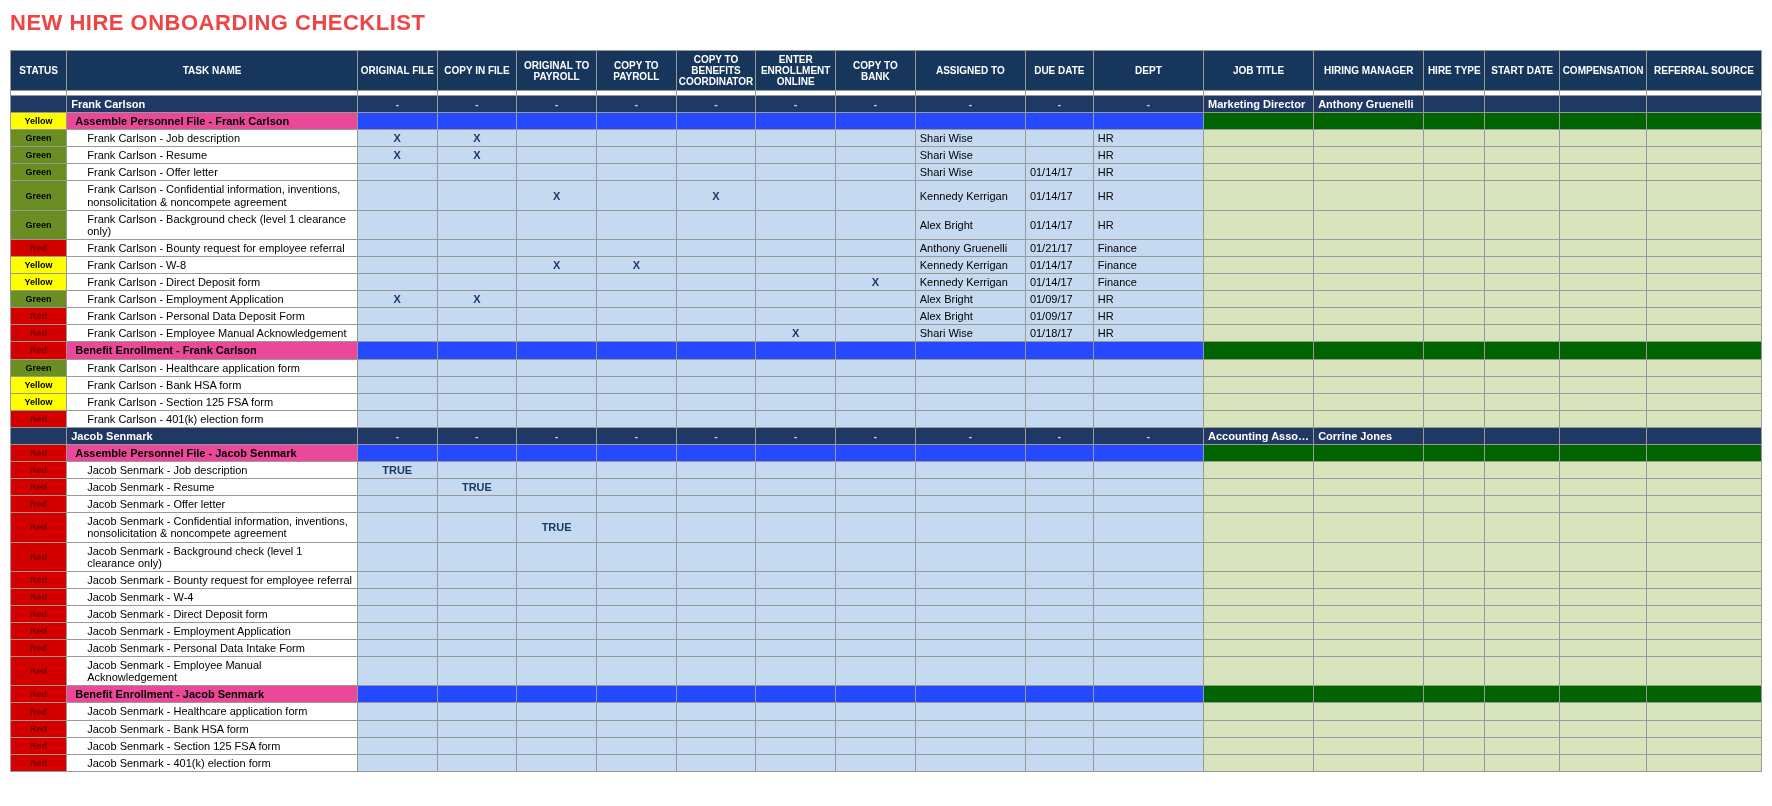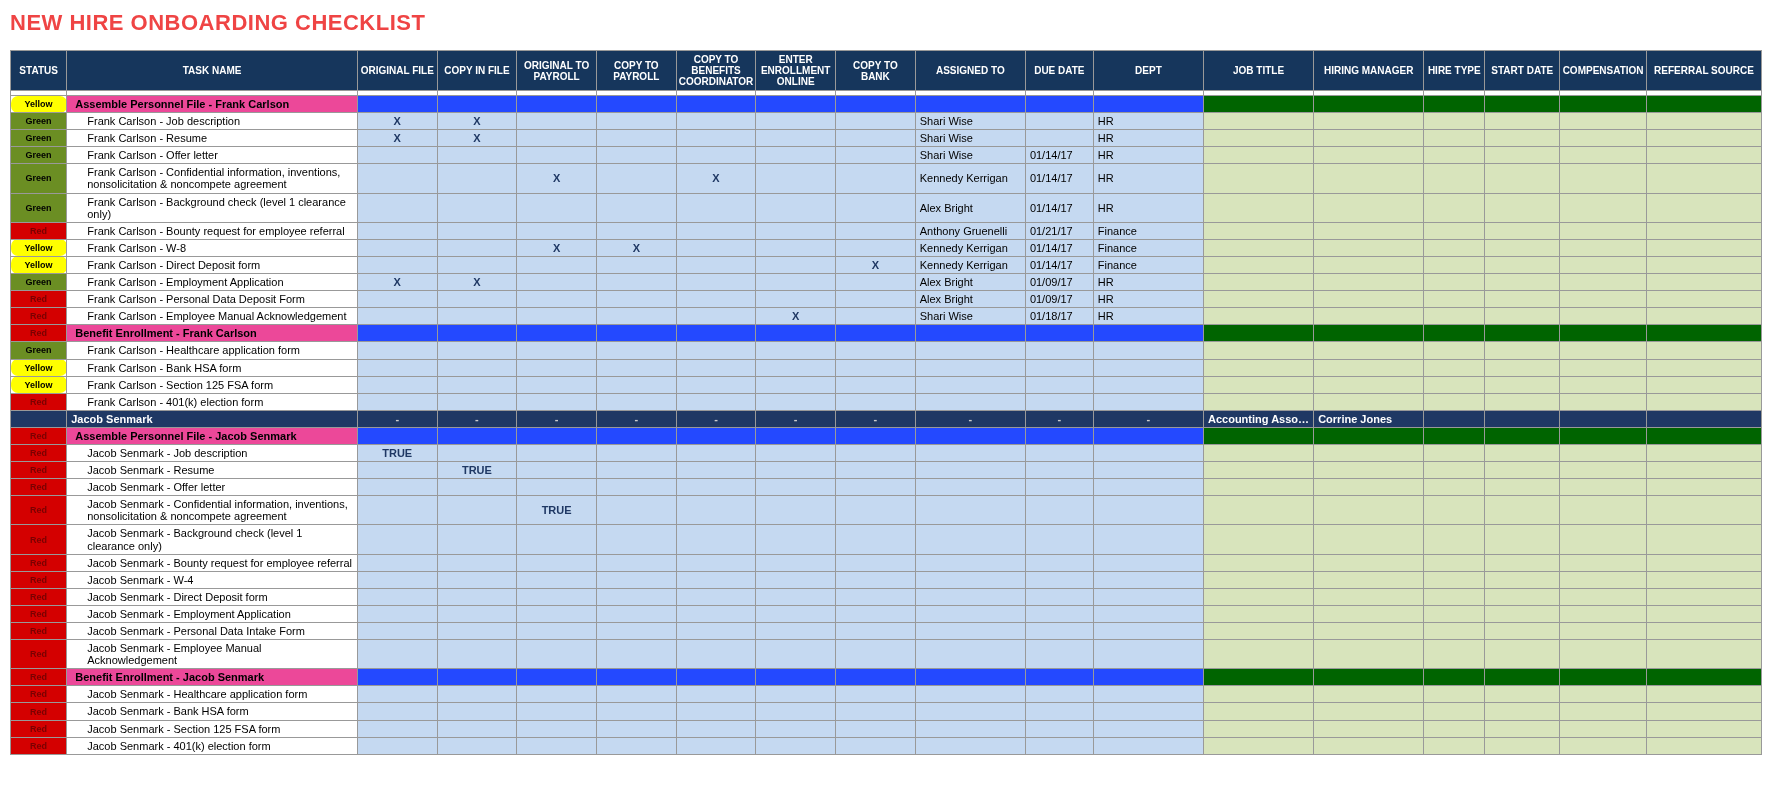--- a/index.html
+++ b/index.html
@@ -14,21 +14,21 @@
   .col-assigned { width: 94px; }
   .col-due { width: 58px; }
   .col-dept { width: 94px; }
   .col-job { width: 94px; }
   .col-mgr { width: 94px; }
   .col-hire { width: 52px; }
   .col-start { width: 64px; }
   .col-comp { width: 74px; }
   .col-ref { width: 98px; }
   td.status { text-align: center; font-weight: bold; font-size: 9px; }
-  td.status.Yellow { background: #ffff00; color: #000; border-radius: 7px; }
+  td.status.Yellow { background: #ffff00; color: #000; }
   td.status.Green  { background: #6b8e23; color: #000; }
   td.status.Red    { background: #d40000; color: #7a0000; }
   td.task-cell { text-align: left; white-space: normal; line-height: 1.1; padding-left: 14px; }
   td.task-cell.indent0 { padding-left: 4px; font-weight: bold; }
   td.task-cell.indent1 { padding-left: 20px; }
   tr.section-row td.task-cell { background: #4f81bd; color: #fff; font-weight: bold; padding-left: 4px; }
   tr.section-row td.blank-blue { background: #4f7bc0; }
   tr.person-row td { background: #1f3864; color: #fff; font-weight: bold; }
   tr.person-row td.task-cell { padding-left: 4px; }
   tr.person-row td.dash { text-align: center; color: #ccc; }
@@ -105,20 +105,40 @@
         <td></td>
         <td></td>
         <td></td>
         <td></td>
         <td></td>
         <td></td>
         <td></td>
         <td></td>
         <td></td>
       </tr>
+      <tr class="person-row">
+        <td></td>
+        <td class="task-cell indent0">Frank Carlson</td>
+        <td class="dash">-</td>
+        <td class="dash">-</td>
+        <td class="dash">-</td>
+        <td class="dash">-</td>
+        <td class="dash">-</td>
+        <td class="dash">-</td>
+        <td class="dash">-</td>
+        <td class="dash">-</td>
+        <td class="dash">-</td>
+        <td class="dash">-</td>
+        <td>Marketing Director</td>
+        <td>Anthony Gruenelli</td>
+        <td class="green-cell"></td>
+        <td class="green-cell"></td>
+        <td class="green-cell"></td>
+        <td class="green-cell"></td>
+      </tr>
       <tr class="subheader-row">
         <td class="status Yellow">Yellow</td>
         <td class="task-cell indent0">Assemble Personnel File - Frank Carlson</td>
         <td class="x-cell"></td>
         <td class="x-cell"></td>
         <td class="x-cell"></td>
         <td class="x-cell"></td>
         <td class="x-cell"></td>
         <td class="x-cell"></td>
         <td class="x-cell"></td>

